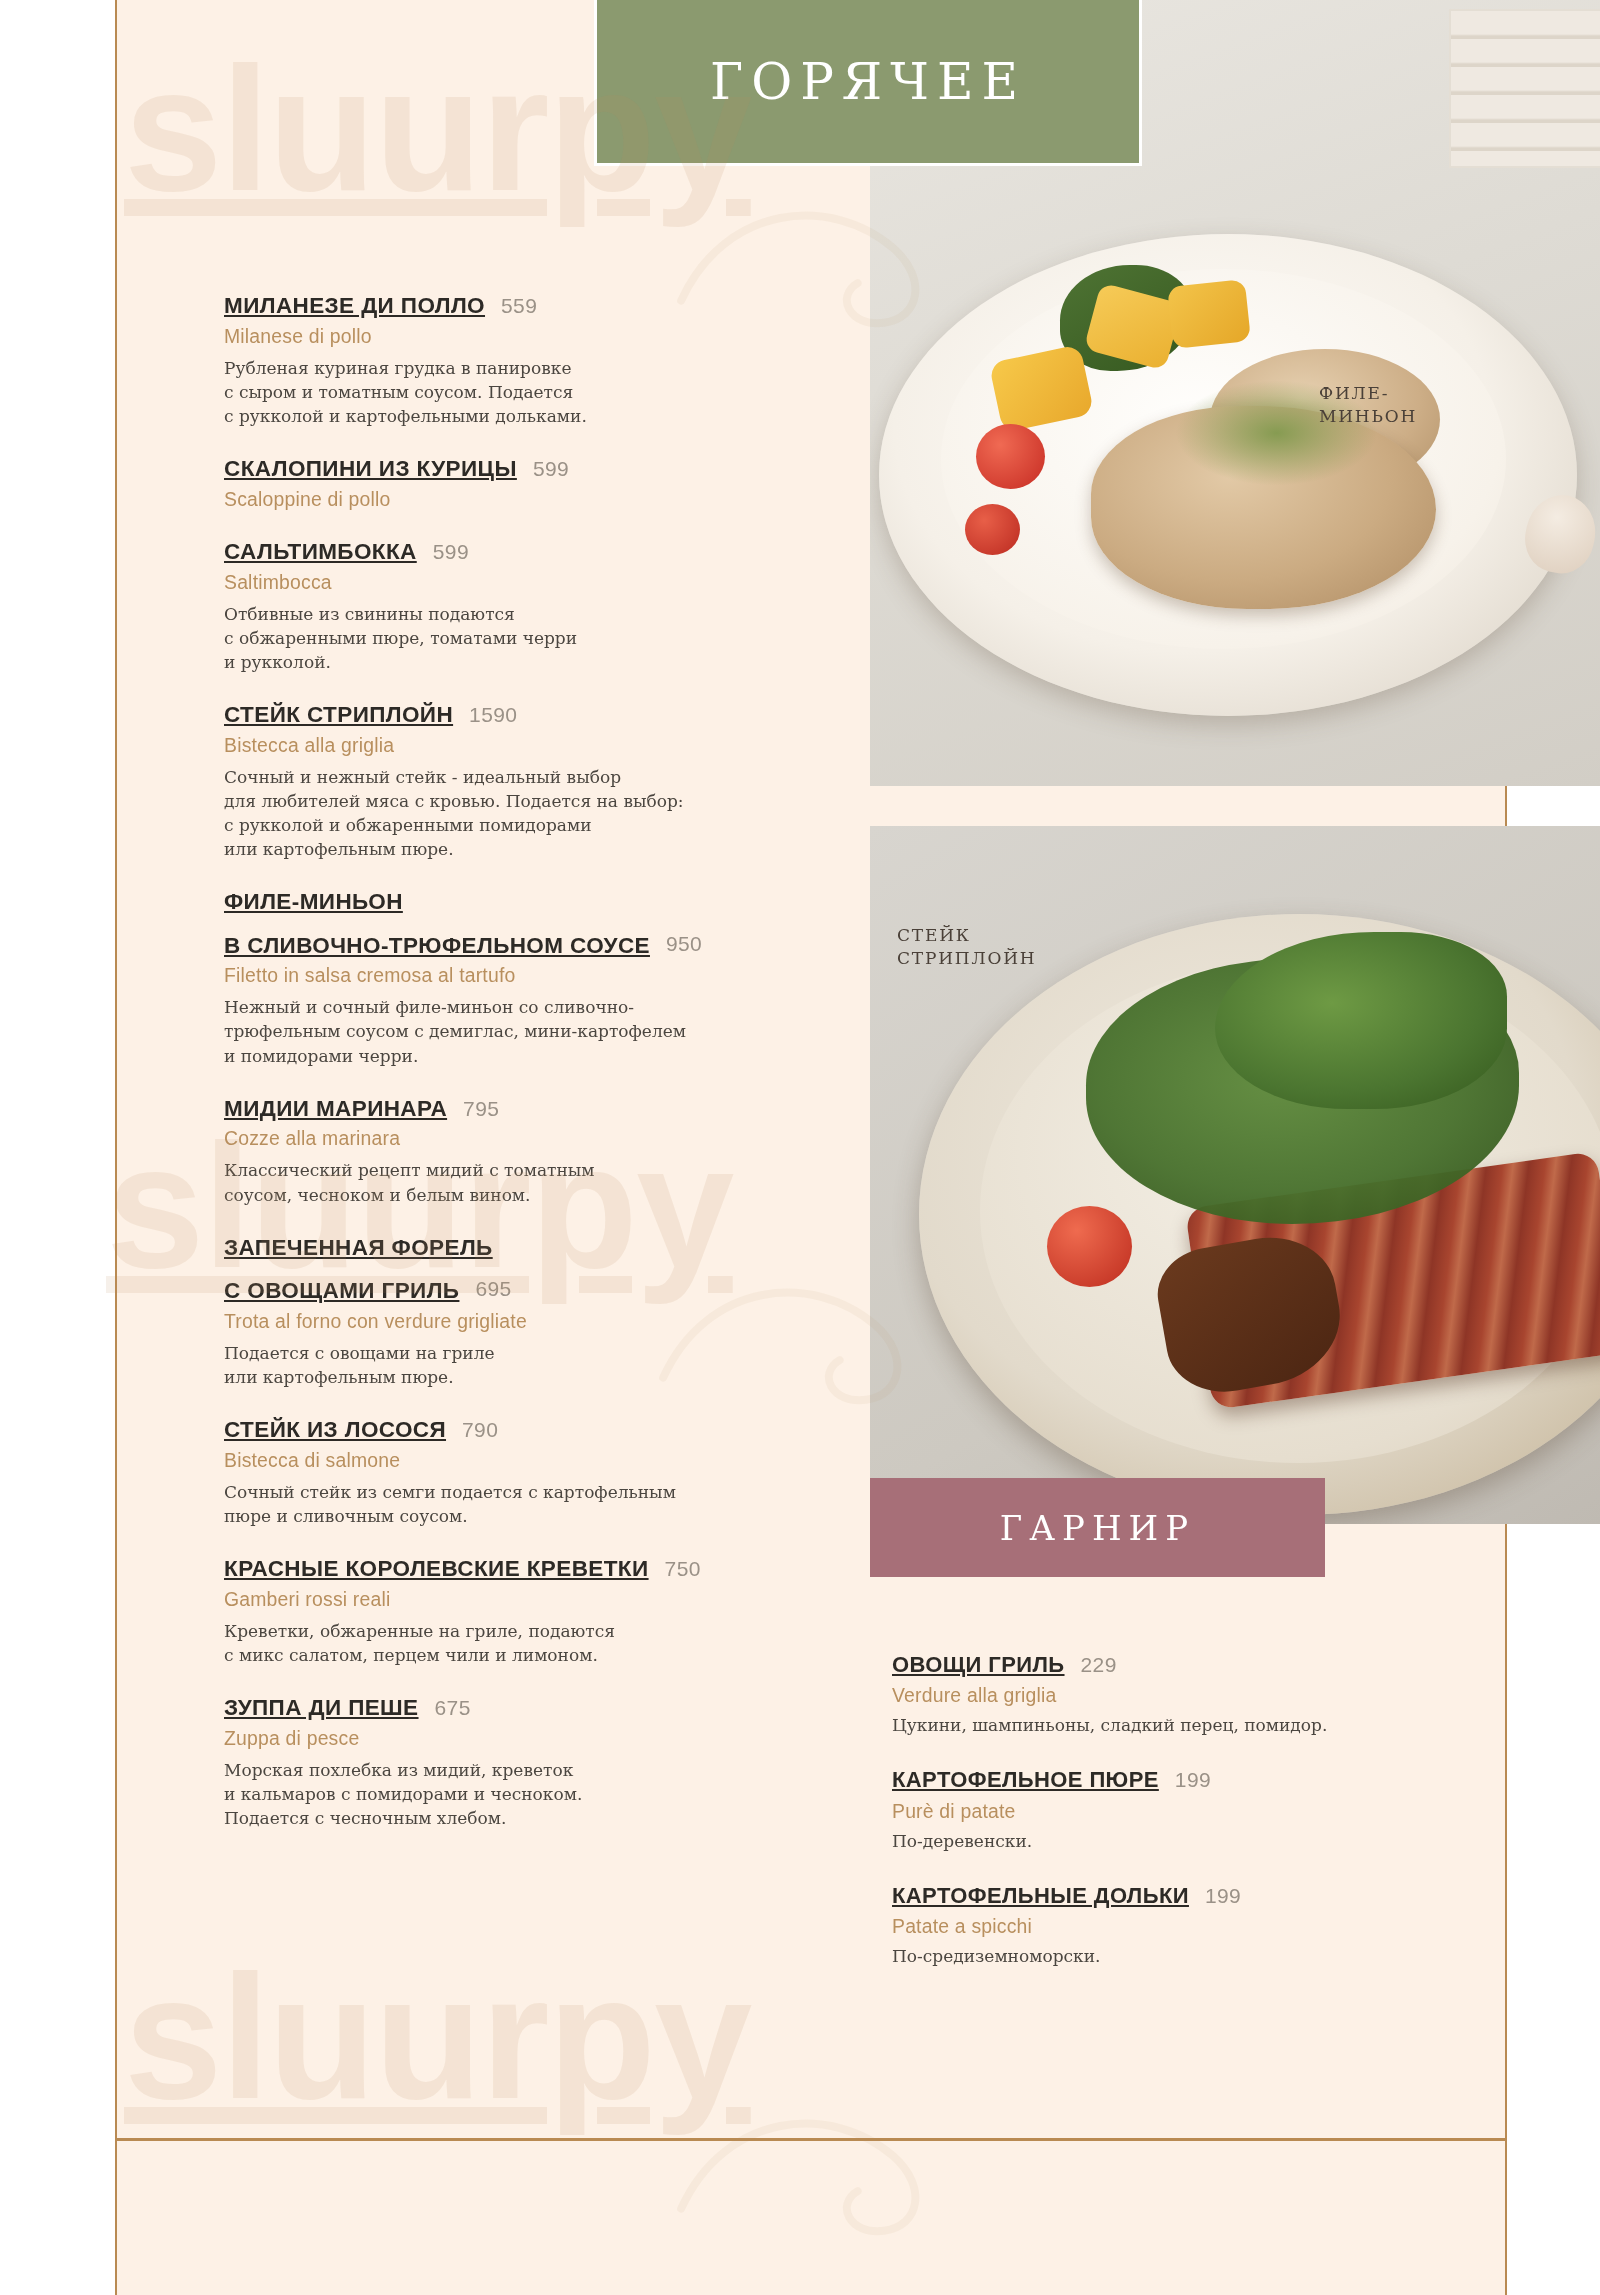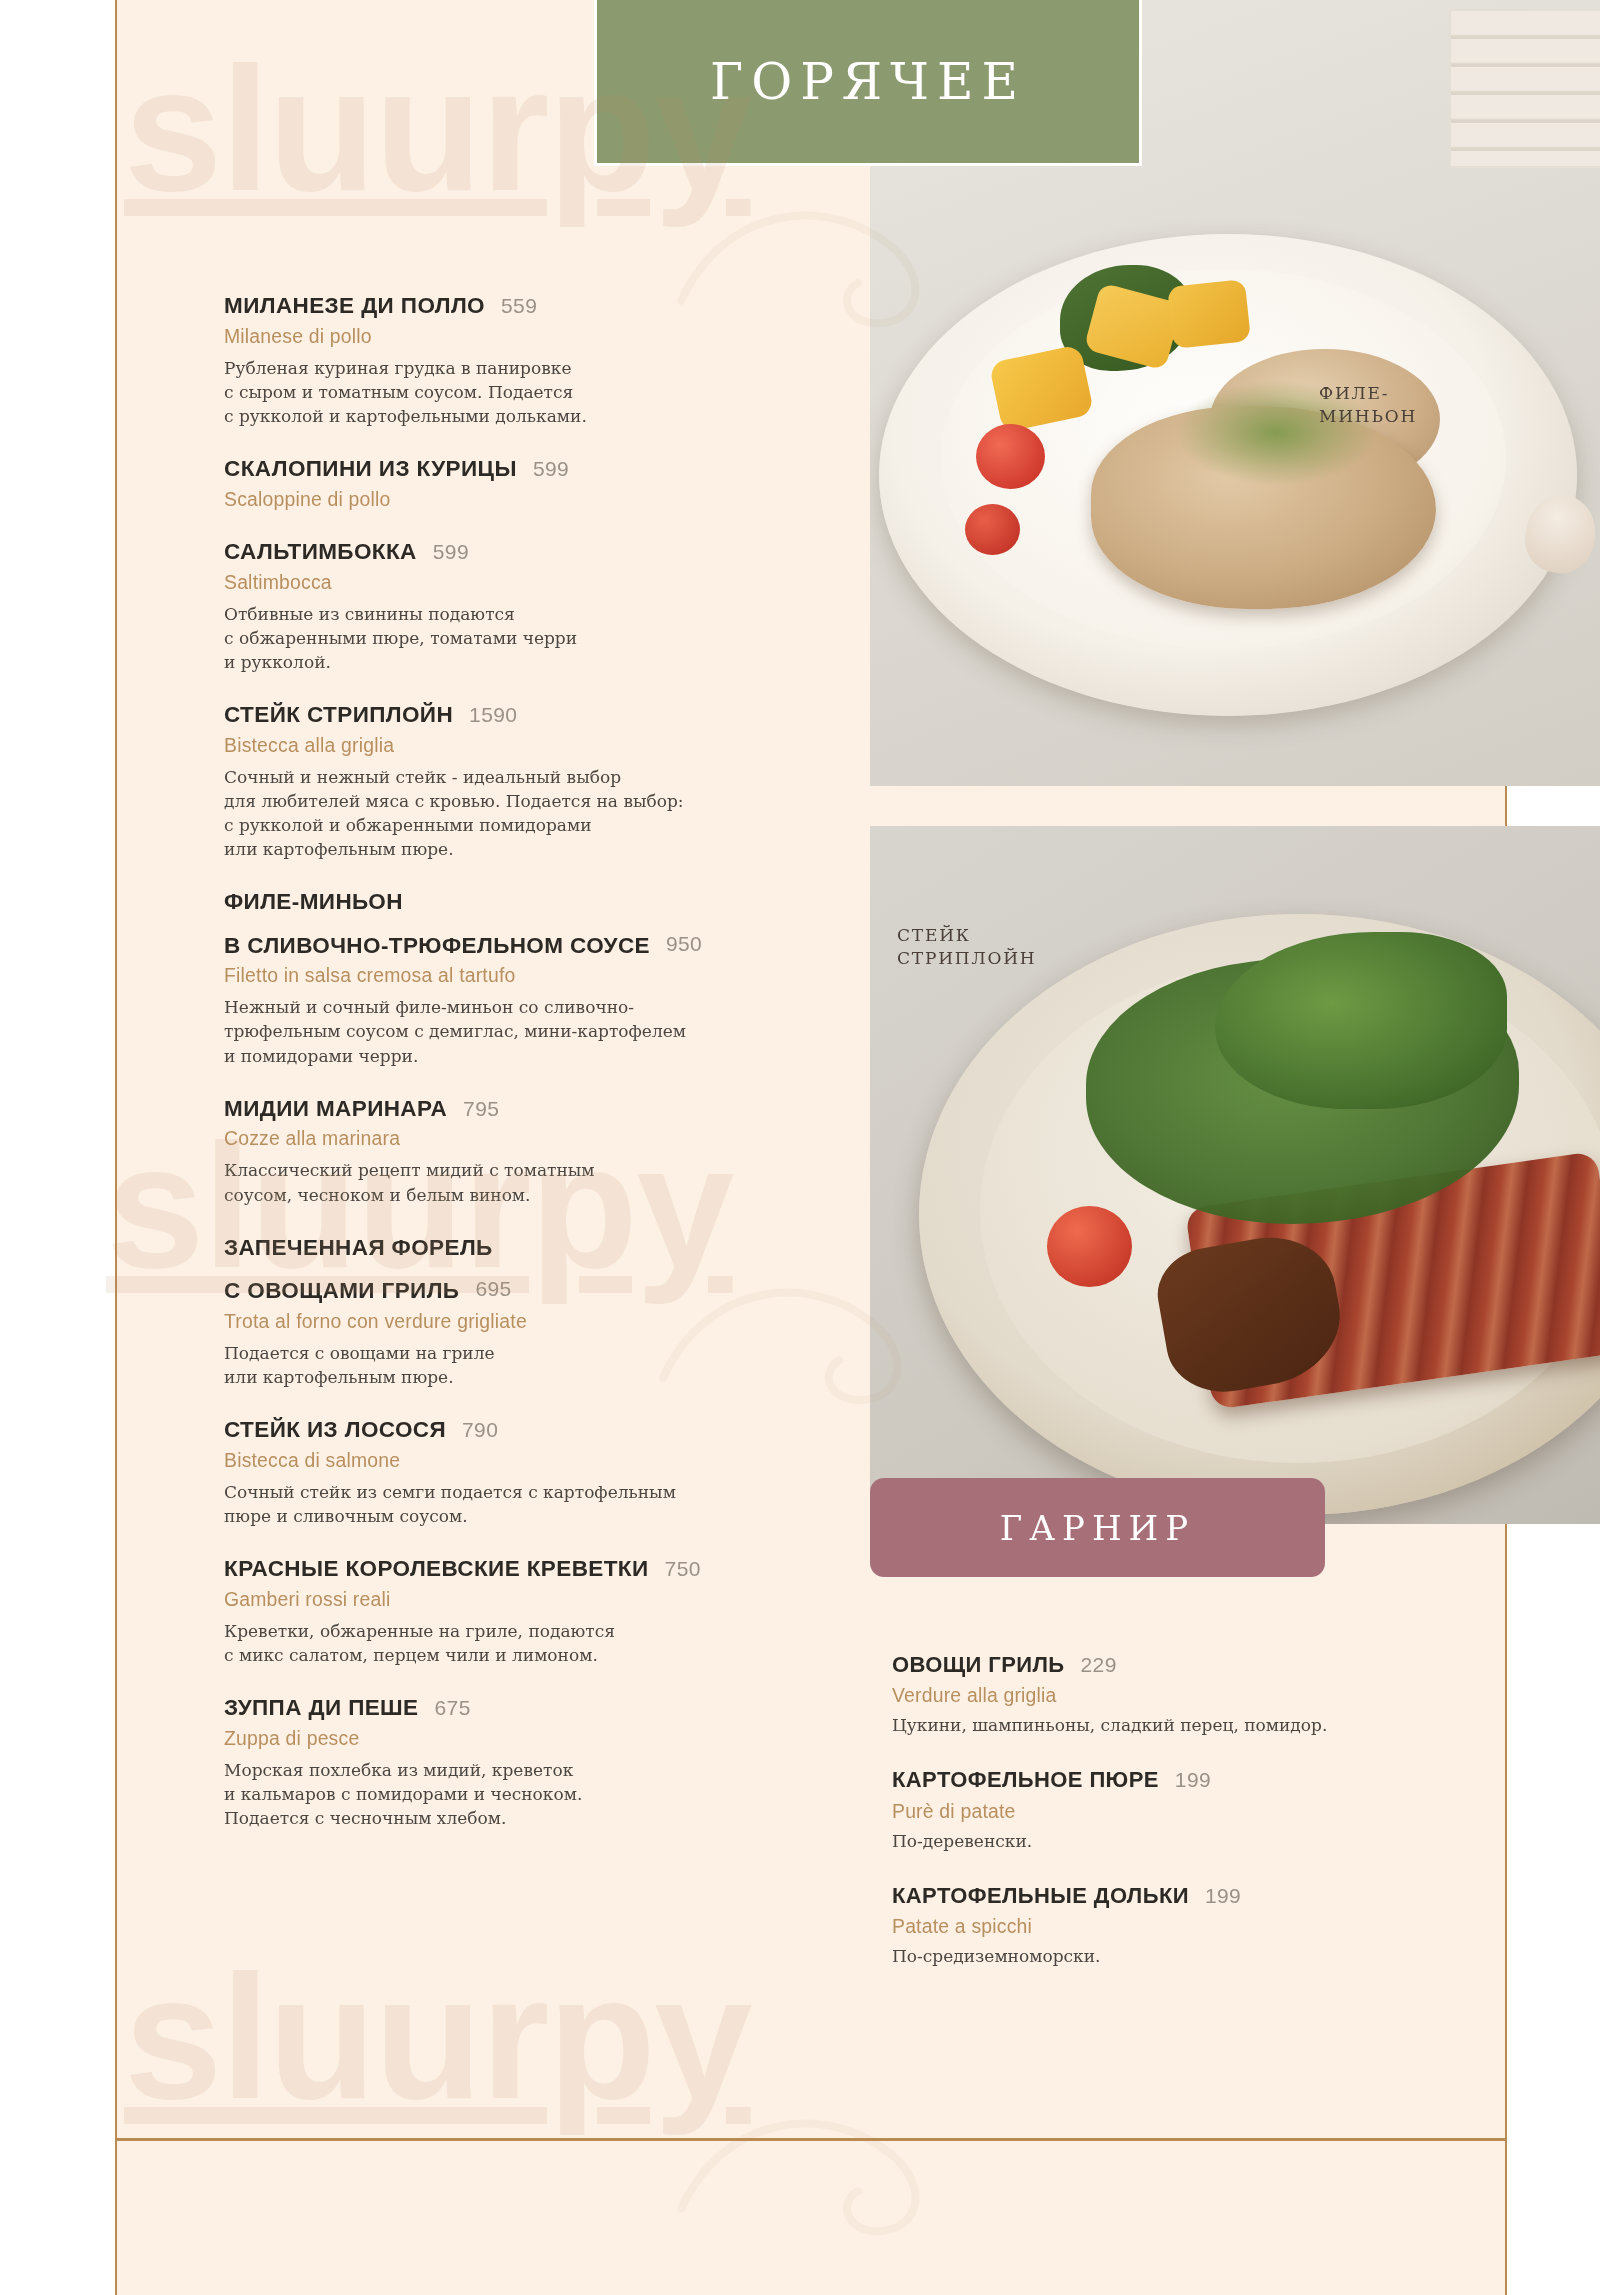--- a/index.html
+++ b/index.html
@@ -69,21 +69,20 @@
   }
   .banner-garnish {
     position: absolute;
     left: 870px; top: 1478px;
     width: 455px; height: 99px;
     background: #a76f78;
     display: flex;
     align-items: center;
     justify-content: center;
     z-index: 9;
-    border-radius: 14px;
   }
   .banner-garnish .banner-text {
     font-family: "DejaVu Serif", serif;
     font-size: 34px;
     letter-spacing: 7px;
     color: #ffffff;
   }
 
   
   .photo {
@@ -227,20 +226,21 @@
     flex-wrap: wrap;
     gap: 0 16px;
   }
   .item-name {
     font-family: "Liberation Sans", sans-serif;
     font-weight: bold;
     font-size: 22.5px;
     letter-spacing: 0.4px;
     color: #2d2a26;
     line-height: 1.22;
+    text-decoration: underline;
   }
   .item-price {
     font-family: "Liberation Sans", sans-serif;
     font-size: 21px;
     font-weight: 400;
     color: #9a9187;
     letter-spacing: 0.4px;
   }
   .item-ital {
     font-family: "Liberation Sans", sans-serif;

